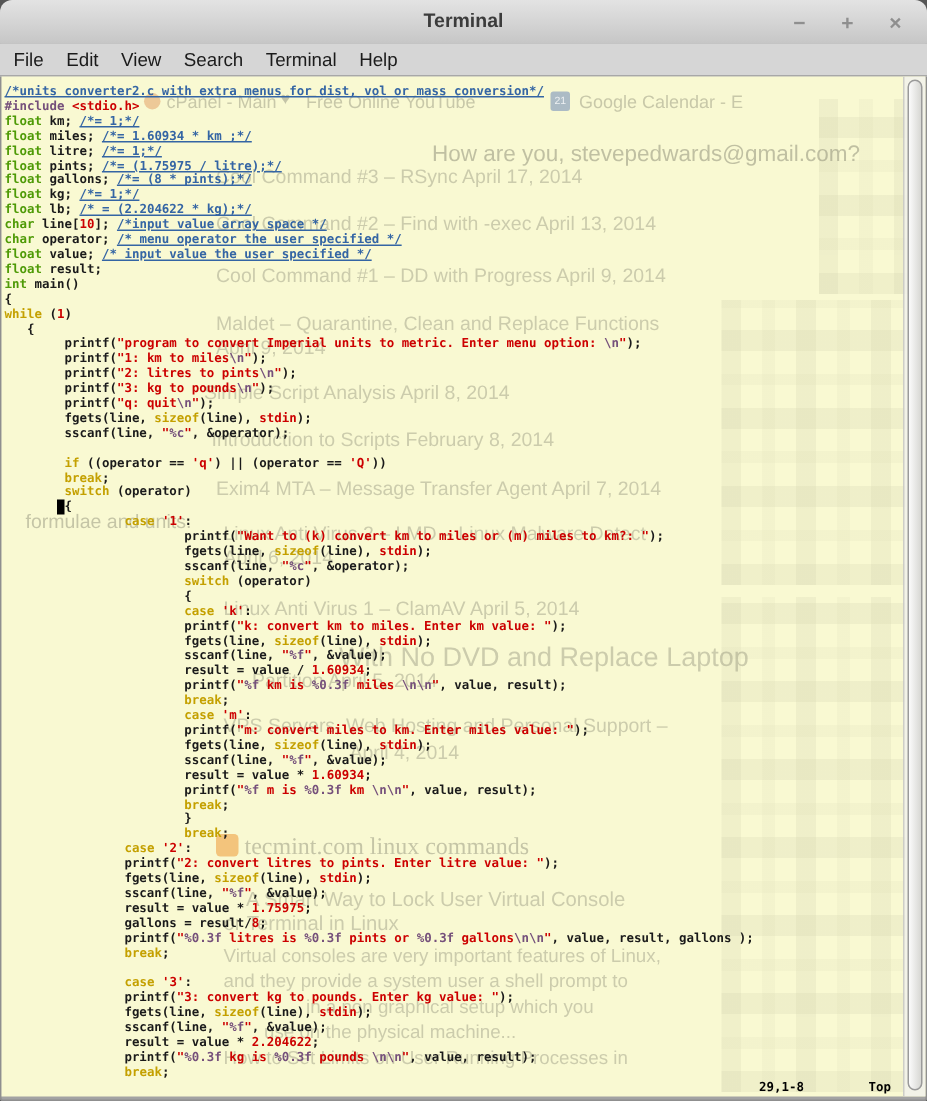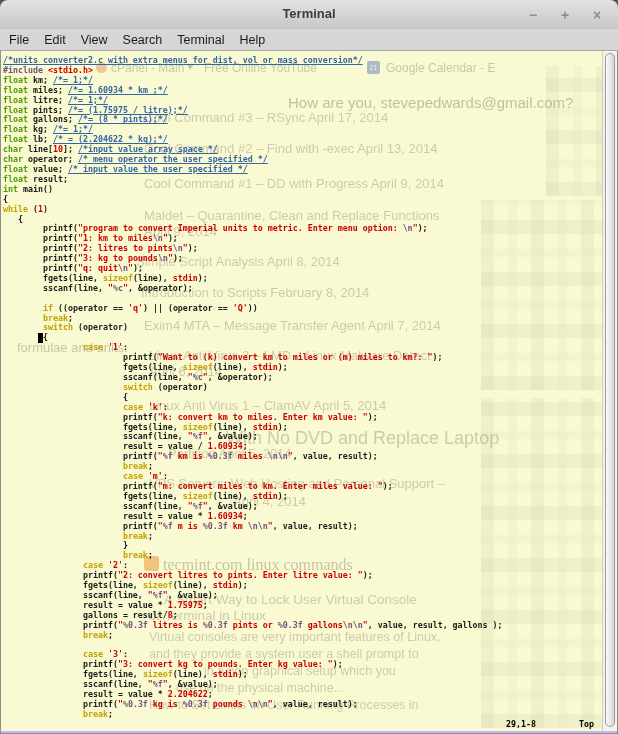--- a/index.html
+++ b/index.html
@@ -1,16 +1,16 @@
 <!DOCTYPE html>
 <html><head>
 <meta charset="utf-8">
 <style>
   html,body{margin:0;padding:0;background:#555;}
-  #window{position:relative;width:618px;height:734px;background:#c4b5fd;
+  #window{position:relative;width:618px;height:734px;background:#a3a3a3;
     border-radius:8px 8px 2px 2px;overflow:hidden;box-shadow:0 0 0 1px #8f8f8f inset;
     font-family:"Liberation Sans",sans-serif;}
   #titlebar{position:absolute;left:0;top:0;width:100%;height:29px;
     background:linear-gradient(#e3e3e3,#d2d2d2 60%,#c6c6c6);
     border-bottom:1px solid #aeaeae;border-radius:8px 8px 0 0;}
   #title{position:absolute;left:0;right:0;top:6px;text-align:center;
     font-size:13px;font-weight:bold;color:#3c3c3c;}
   #winbtns{position:absolute;right:10px;top:4px;display:flex;gap:10px;}
   .wbtn{width:22px;height:22px;line-height:22px;text-align:center;
     color:#8f8f8f;font-size:14px;font-weight:bold;cursor:default;}

